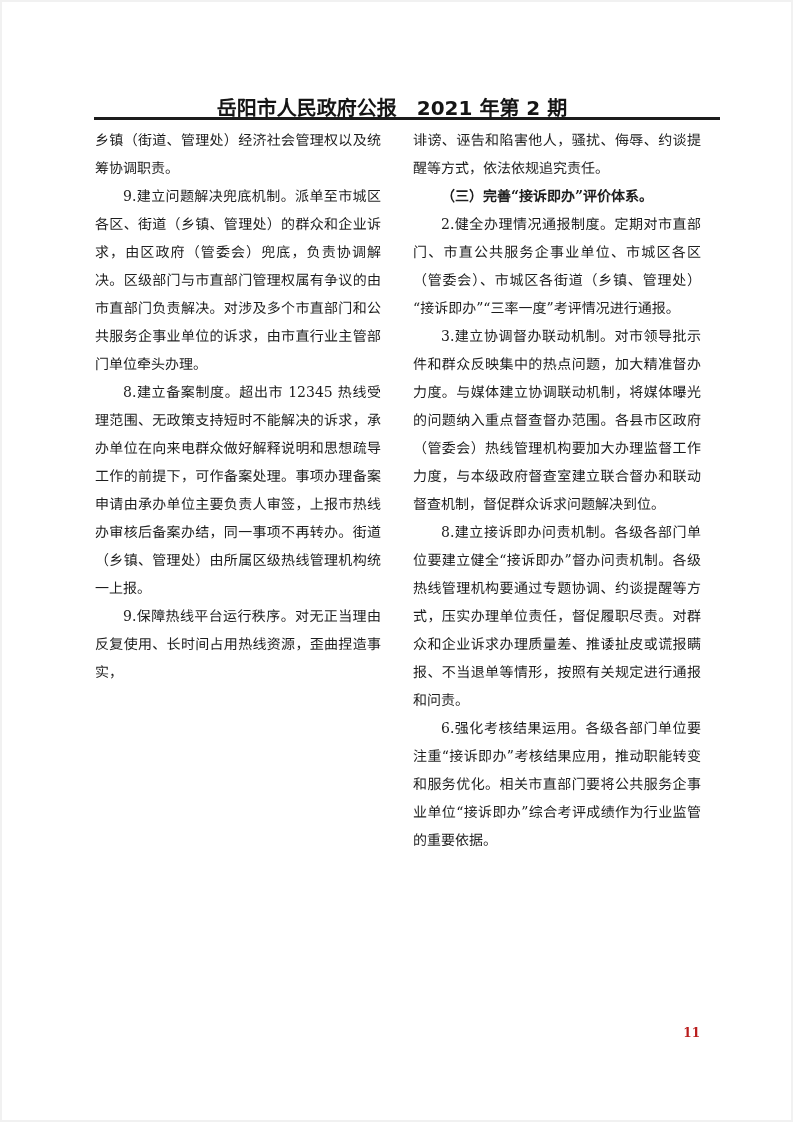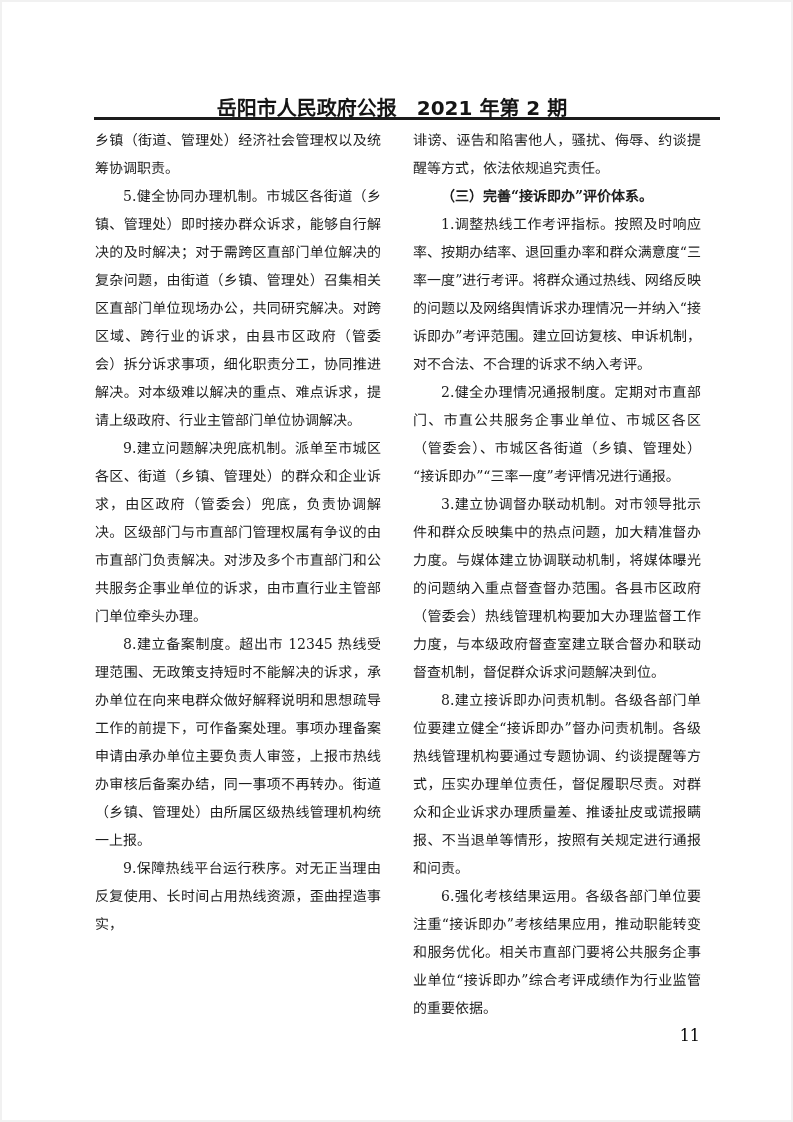--- a/index.html
+++ b/index.html
@@ -58,43 +58,42 @@
     padding: 0;
   }
   .indent { text-indent: 2em; }
   .bold   { font-weight: bold; }
   .page-number {
     position: absolute;
     top: 1026px;
     left: 94px;
     width: 606px;
     text-align: right;
-    font-size: 16px;
-    color: #000000;
+    font-size: 12px;
+    color: #b91c1c;
+    font-weight: bold;
   }
 </style>
 </head>
 <body>
 
 <div class="running-header">岳阳市人民政府公报　2021 年第 2 期</div>
 
 <div class="header-rule"></div>
 
 <div class="columns">
   <div class="col col-left">
       <p>乡镇（街道、管理处）经济社会管理权以及统筹协调职责。</p>
-      <p class="indent">5.健全协同办理机制。市城区各街道（乡镇、管理处）即时接办群众诉求，能够自行解决的及时解决；对于需跨区直部门单位解决的复杂问题，由街道（乡镇、管理处）召集相关区直部门单位现场办公，共同研究解决。对跨区域、跨行业的诉求，由县市区政府（管委会）拆分诉求事项，细化职责分工，协同推进解决。对本级难以解决的重点、难点诉求，提请上级政府、行业主管部门单位协调解决。</p>
       <p class="indent">9.建立问题解决兜底机制。派单至市城区各区、街道（乡镇、管理处）的群众和企业诉求，由区政府（管委会）兜底，负责协调解决。区级部门与市直部门管理权属有争议的由市直部门负责解决。对涉及多个市直部门和公共服务企事业单位的诉求，由市直行业主管部门单位牵头办理。</p>
       <p class="indent">8.建立备案制度。超出市 12345 热线受理范围、无政策支持短时不能解决的诉求，承办单位在向来电群众做好解释说明和思想疏导工作的前提下，可作备案处理。事项办理备案申请由承办单位主要负责人审签，上报市热线办审核后备案办结，同一事项不再转办。街道（乡镇、管理处）由所属区级热线管理机构统一上报。</p>
       <p class="indent">9.保障热线平台运行秩序。对无正当理由反复使用、长时间占用热线资源，歪曲捏造事实，</p>
     </div>
   <div class="col col-right">
       <p>诽谤、诬告和陷害他人，骚扰、侮辱、约谈提醒等方式，依法依规追究责任。</p>
       <p class="indent bold">（三）完善“接诉即办”评价体系。</p>
-      <p class="indent">1.调整热线工作考评指标。按照及时响应率、按期办结率、退回重办率和群众满意度“三率一度”进行考评。将群众通过热线、网络反映的问题以及网络舆情诉求办理情况一并纳入“接诉即办”考评范围。建立回访复核、申诉机制，对不合法、不合理的诉求不纳入考评。</p>
       <p class="indent">2.健全办理情况通报制度。定期对市直部门、市直公共服务企事业单位、市城区各区（管委会）、市城区各街道（乡镇、管理处）“接诉即办”“三率一度”考评情况进行通报。</p>
       <p class="indent">3.建立协调督办联动机制。对市领导批示件和群众反映集中的热点问题，加大精准督办力度。与媒体建立协调联动机制，将媒体曝光的问题纳入重点督查督办范围。各县市区政府（管委会）热线管理机构要加大办理监督工作力度，与本级政府督查室建立联合督办和联动督查机制，督促群众诉求问题解决到位。</p>
       <p class="indent">8.建立接诉即办问责机制。各级各部门单位要建立健全“接诉即办”督办问责机制。各级热线管理机构要通过专题协调、约谈提醒等方式，压实办理单位责任，督促履职尽责。对群众和企业诉求办理质量差、推诿扯皮或谎报瞒报、不当退单等情形，按照有关规定进行通报和问责。</p>
       <p class="indent">6.强化考核结果运用。各级各部门单位要注重“接诉即办”考核结果应用，推动职能转变和服务优化。相关市直部门要将公共服务企事业单位“接诉即办”综合考评成绩作为行业监管的重要依据。</p>
     </div>
 </div>
 
 <div class="page-number">11</div>
 
 </body></html>

